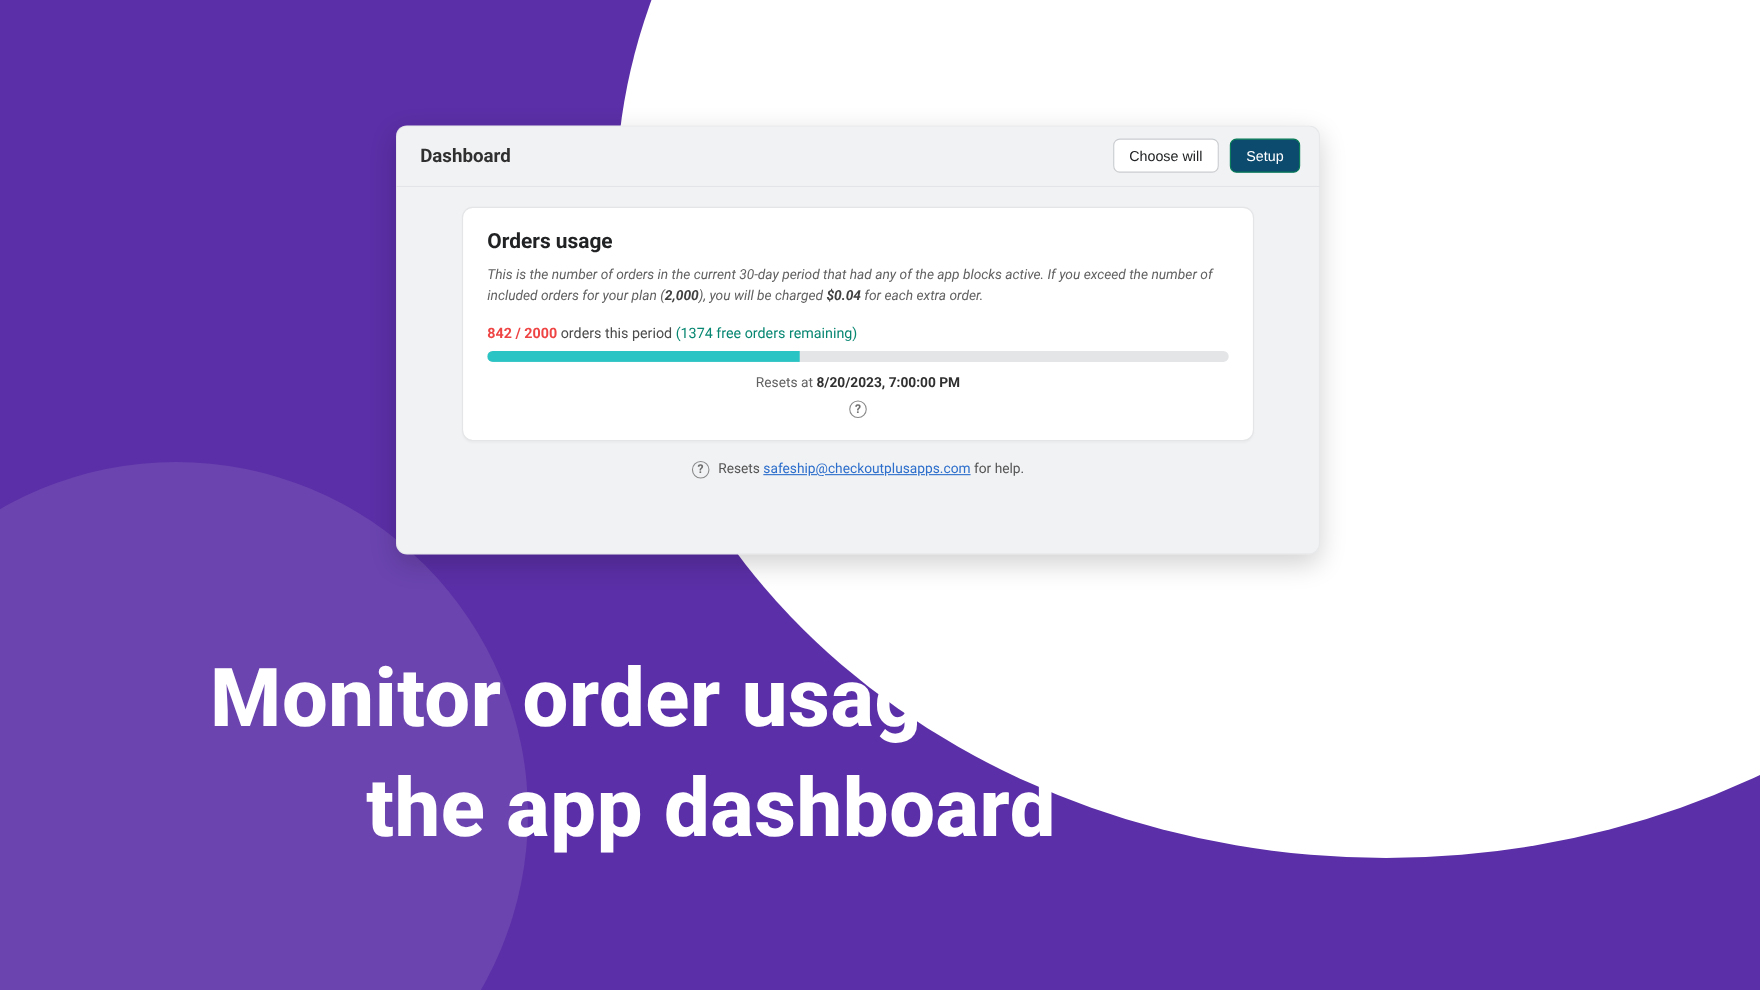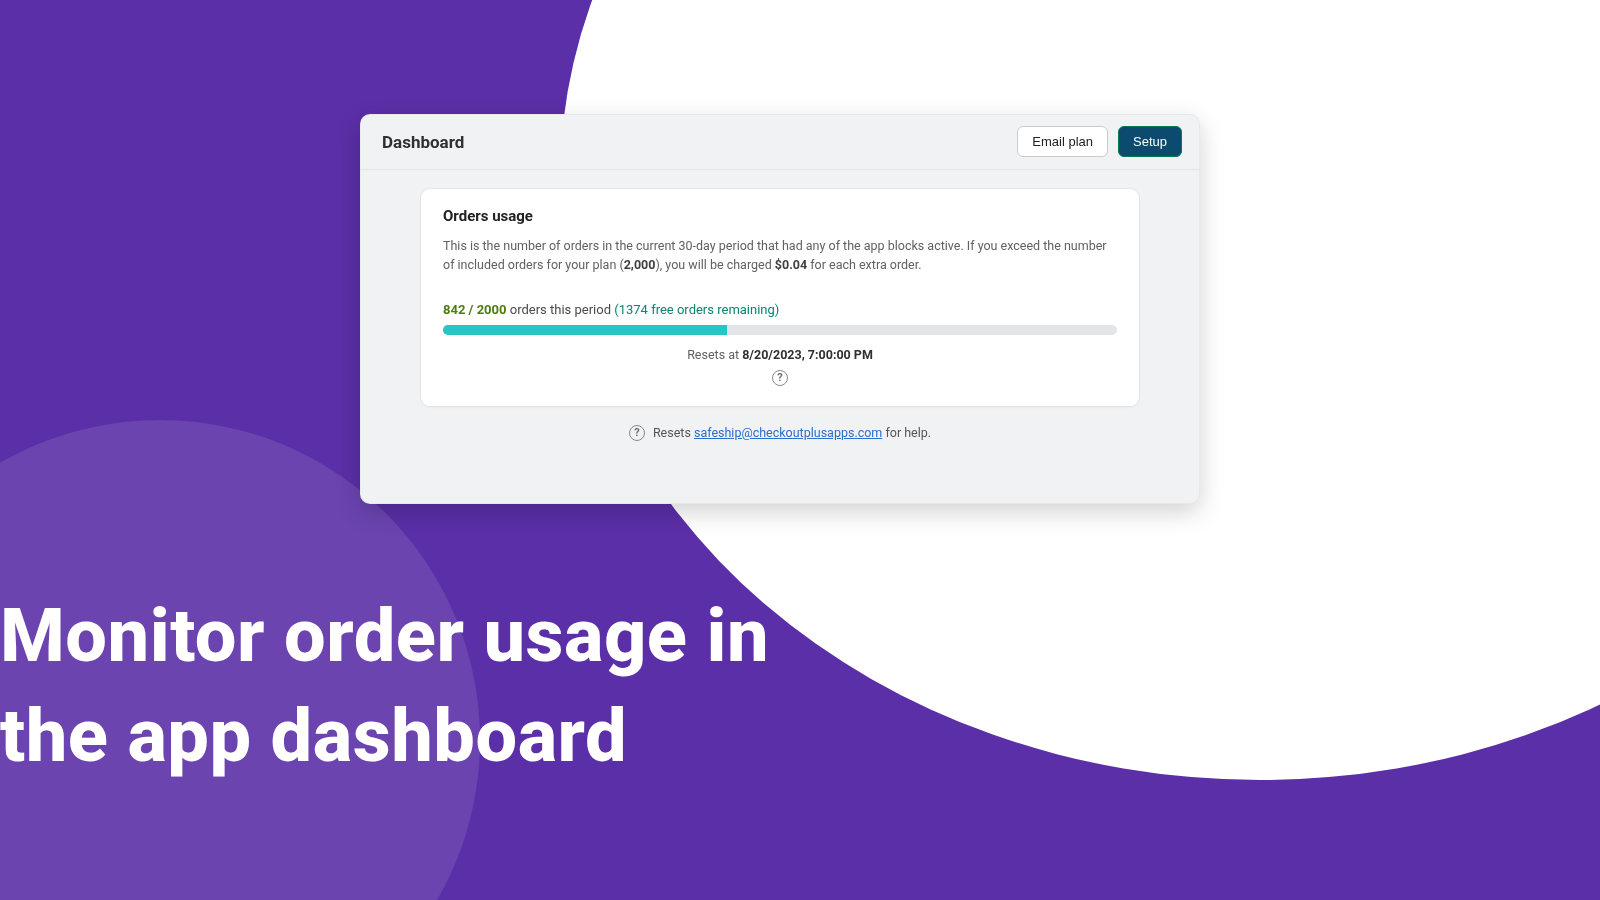--- a/index.html
+++ b/index.html
@@ -26,21 +26,21 @@
     top: 420px;
     width: 640px;
     height: 640px;
     background: rgba(255,255,255,0.10);
     border-radius: 50%;
   }
   .headline {
     position: absolute;
     left: 0;
     width: 960px;
-    text-align: left;
+    text-align: right;
     color: #ffffff;
     font-weight: 800;
     font-size: 74px;
     line-height: 1.25;
     letter-spacing: 0.5px;
   }
   .headline.l1 { top: 590px; }
   .headline.l2 { top: 690px; }
 
   
@@ -89,39 +89,40 @@
 
   .card {
     margin: 18px 60px 0 60px;
     background: #ffffff;
     border: 1px solid #e4e5e7;
     border-radius: 10px;
     padding: 18px 22px 20px 22px;
     box-shadow: 0 1px 2px rgba(0,0,0,0.03);
   }
   .card-title {
-    font-size: 15px;
+    font-size: 19px;
     font-weight: 700;
     color: #202223;
     margin-bottom: 12px;
   }
   .card-desc {
     font-size: 12.5px;
     color: #616161;
     line-height: 1.5;
-    margin-bottom: 27px;
+    margin-bottom: 16px;
+    font-style: italic;
   }
   .card-desc b { color: #414141; font-weight: 700; }
 
   .usage-line {
     font-size: 13px;
     color: #4a4a4a;
     margin-bottom: 8px;
   }
-  .usage-line .count { color: #4d7c0f; font-weight: 700; }
+  .usage-line .count { color: #ef4444; font-weight: 700; }
   .usage-line .remaining { color: #078671; }
 
   .progress {
     width: 100%;
     height: 10px;
     background: #e4e5e7;
     border-radius: 5px;
     overflow: hidden;
     margin-bottom: 12px;
   }
@@ -172,21 +173,21 @@
   <div class="blob-white"></div>
   <div class="blob-light"></div>
 
   <div class="headline l1">Monitor order usage in</div>
   <div class="headline l2">the app dashboard</div>
 
   <div class="app">
     <div class="app-header">
       <div class="app-title">Dashboard</div>
       <div class="hdr-buttons">
-        <button class="btn btn-outline">Email plan</button>
+        <button class="btn btn-outline">Choose will</button>
         <button class="btn btn-primary">Setup</button>
       </div>
     </div>
 
     <div class="card">
       <div class="card-title">Orders usage</div>
 
       <div class="card-desc">
         <span>This is the number of orders in the current 30-day period that had any of the app blocks active. If you exceed the number of included orders for your plan (</span><b>2,000</b><span>), you will be charged </span><b>$0.04</b><span> for each extra order.</span>
       </div>

